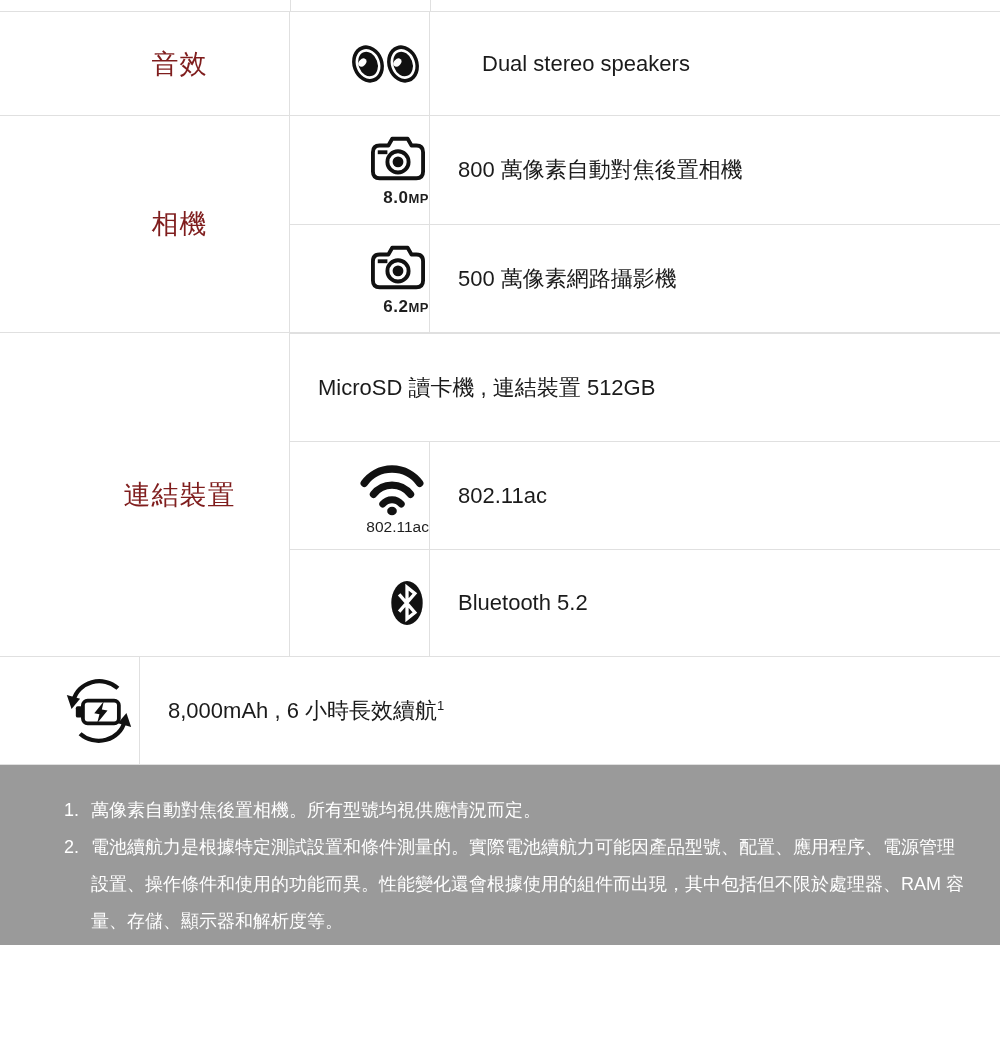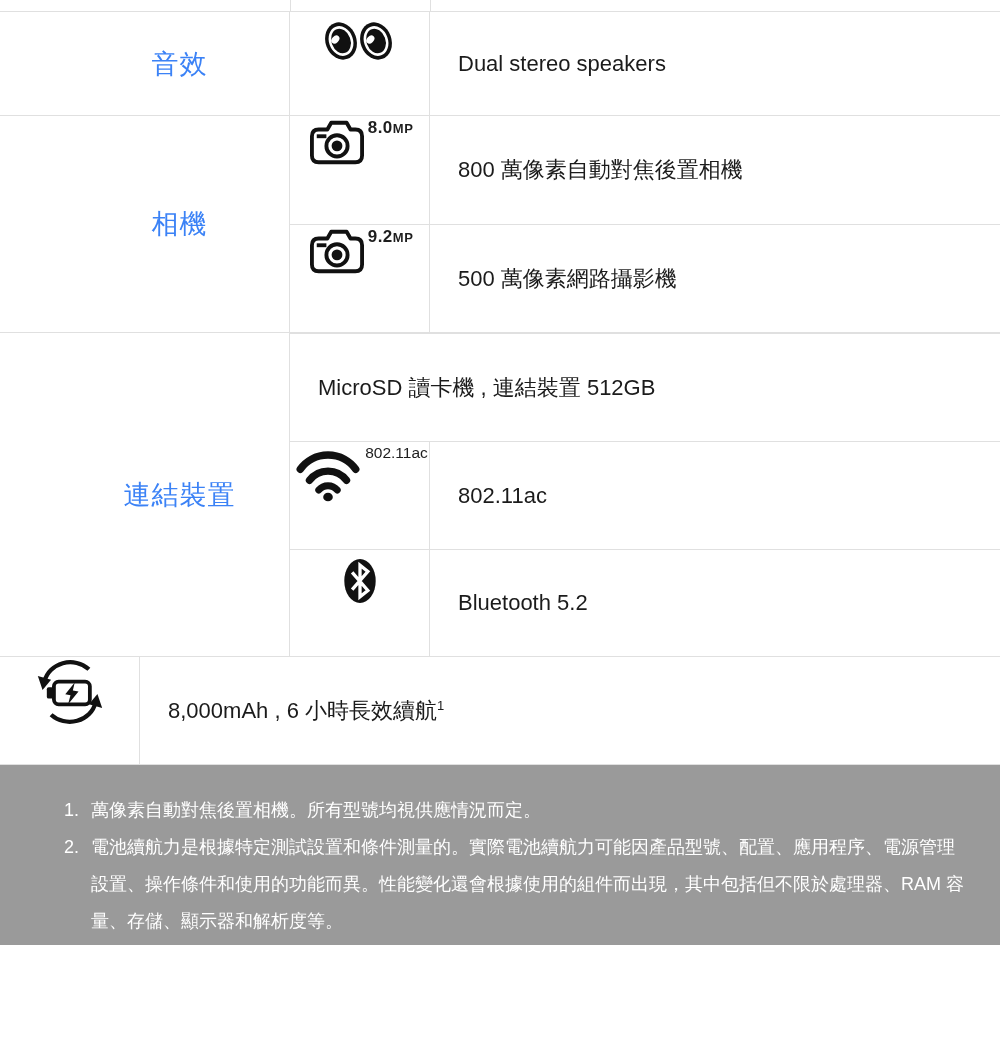--- a/index.html
+++ b/index.html
@@ -20,38 +20,38 @@
   .top-strip .vline{position:absolute;top:0;bottom:0;width:1px;background:var(--divider);}
   .top-strip .vline.v1{left:290px;}
   .top-strip .vline.v2{left:430px;}
   
   .section{display:flex;border-top:1px solid var(--divider);}
   .label-cell{
     width:290px;flex:0 0 290px;border-right:1px solid var(--divider);
     display:flex;align-items:center;justify-content:center;
     padding-left:70px;
   }
-  .label-cell span{font-size:27px;letter-spacing:1px;color:#3b82f6;}
+  .label-cell span{font-size:27px;letter-spacing:1px;color:#7f1d1d;}
   .rows{flex:1;display:flex;flex-direction:column;}
   .spec-row{display:flex;align-items:stretch;}
   .spec-row.bordered{border-top:1px solid var(--divider);}
   .icon-cell{
     width:140px;flex:0 0 140px;border-right:1px solid var(--divider);
-    display:flex;flex-direction:row;align-items:flex-start;justify-content:center;
+    display:flex;flex-direction:column;align-items:flex-end;justify-content:center;
   }
   .icon-caption{font-size:17px;font-weight:600;margin-top:2px;letter-spacing:.5px;}
   .icon-caption .unit{font-size:13px;}
   .icon-caption.plain{font-weight:400;font-size:15.5px;letter-spacing:0;}
   .desc-cell{
     flex:1;display:flex;align-items:center;padding-left:28px;
   }
   .desc-cell span{font-size:22px;color:#1b1b1b;}
   .desc-cell sup{font-size:13px;vertical-align:super;line-height:0;}
   
-  .h103{height:103px;} .h108{height:108px;} .h107{height:107px;} .h106{height:106px;}
+  .h103{height:103px;gap:24px;} .h108{height:108px;} .h107{height:107px;} .h106{height:106px;}
   
   .footer{
     height:180px;background:var(--footer-bg);
     padding:27px 30px 0 64px;color:#fff;
   }
   .footnote{display:flex;}
   .footnote .num{flex:0 0 27px;font-size:18px;line-height:37px;}
   .footnote .txt{flex:1;font-size:18px;line-height:37px;max-width:880px;}
   svg{display:block;}
 </style>
@@ -120,21 +120,21 @@
       <div class="spec-row h108 bordered">
         <div class="icon-cell">
           <span>
             <svg width="62" height="54" viewBox="0 0 64 56">
               <path d="M 22,14 L 26,7 L 42,7 L 46,14 L 51,14 Q 58,14 58,21 L 58,41 Q 58,48 51,48 L 13,48 Q 6,48 6,41 L 6,21 Q 6,14 13,14 Z" fill="#fff" stroke="#111" stroke-width="4" stroke-linejoin="round"></path>
               <rect x="11" y="19" width="10" height="4" fill="#111"></rect>
               <circle cx="32" cy="31" r="11" fill="#fff" stroke="#111" stroke-width="4"></circle>
               <circle cx="32" cy="31" r="5.6" fill="#111"></circle>
             </svg>
           </span>
-          <span class="icon-caption"><span>9.2</span><span class="unit">MP</span></span>
+          <span class="icon-caption"><span>6.2</span><span class="unit">MP</span></span>
         </div>
         <div class="desc-cell">
           <span>500 萬像素網路攝影機</span>
         </div>
       </div>
     </div>
   </div>
 
   <div class="section">
     <div class="label-cell">

